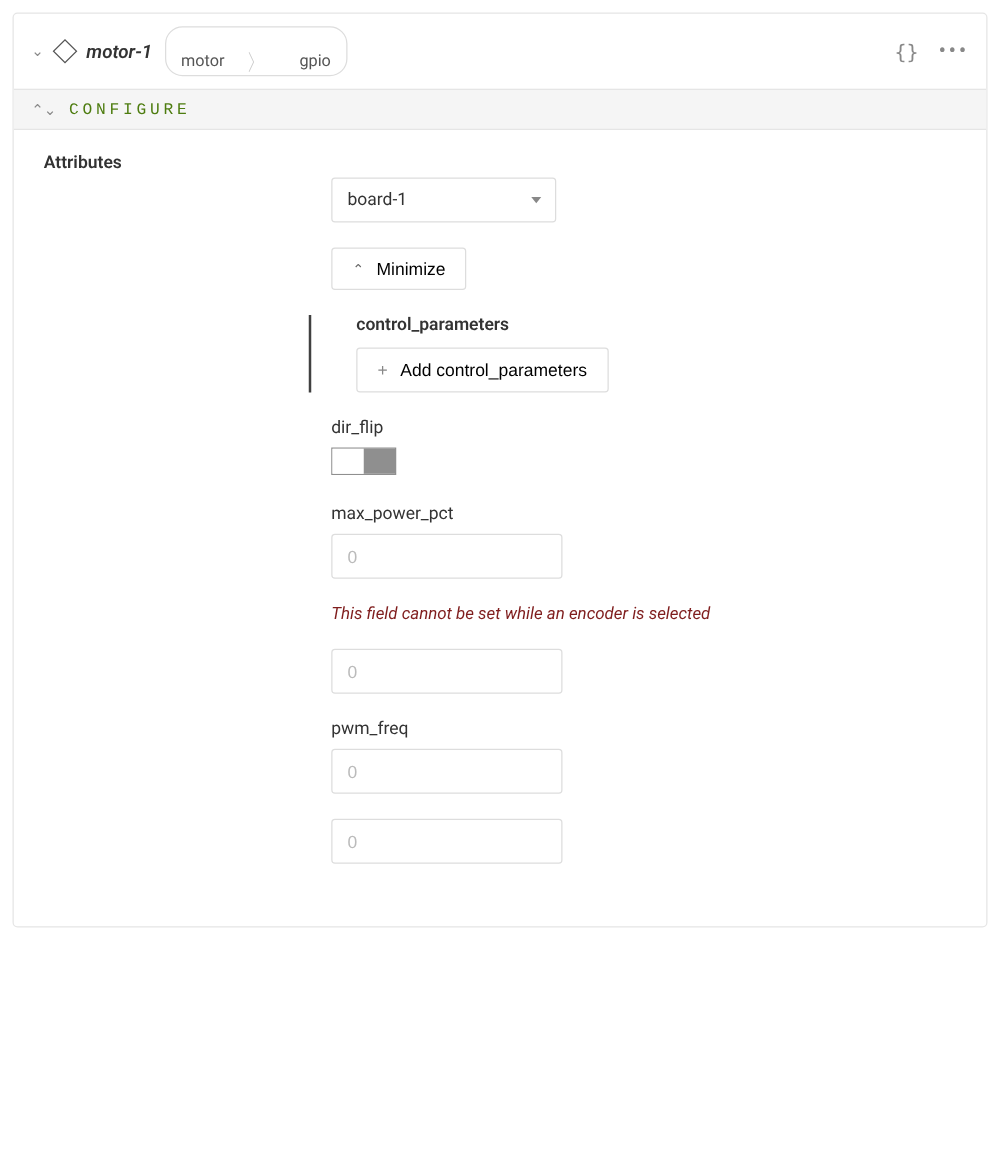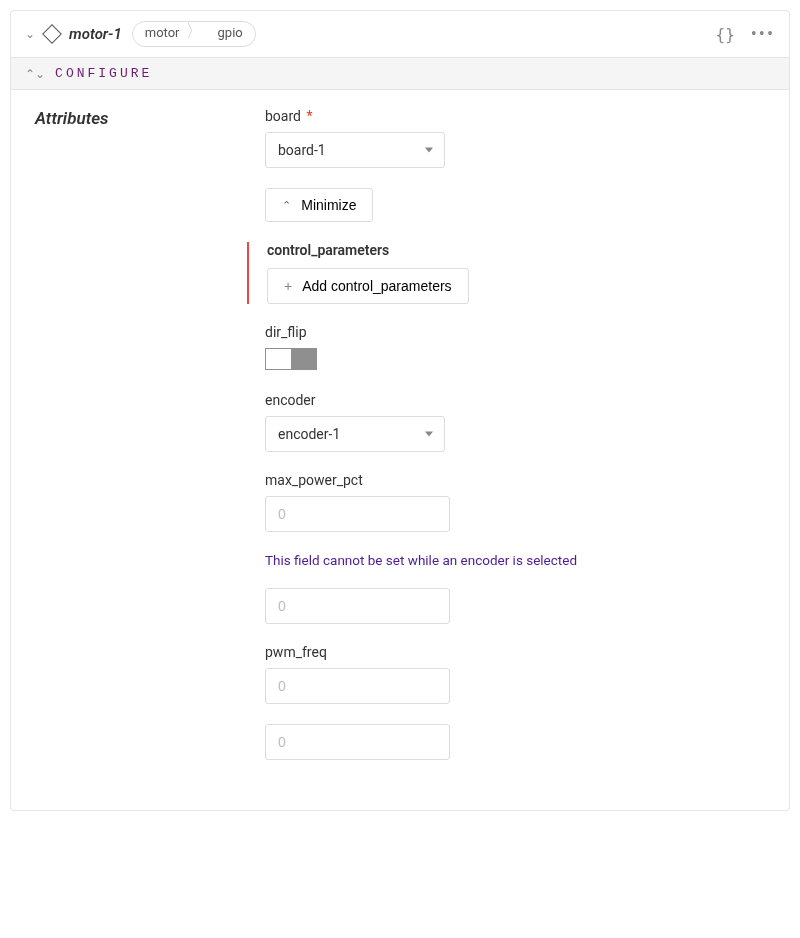--- a/index.html
+++ b/index.html
@@ -37,25 +37,26 @@
   border: 1.5px solid #555;
   transform: rotate(45deg);
 }
 .panel-header .title {
   font-weight: 600;
   font-size: 15px;
   font-style: italic;
 }
 .breadcrumb-pill {
   display: flex;
-  align-items: flex-start;
+  align-items: flex-end;
   border: 1px solid #ddd;
   border-radius: 14px;
-  height: 26px;
+  height: 40px;
   overflow: hidden;
+  gap: 11px;
 }
 .breadcrumb-pill .crumb {
   padding: 3px 12px;
   font-size: 13px;
   color: #555;
   position: relative;
 }
 .breadcrumb-pill .crumb:first-child {
   padding-right: 6px;
 }
@@ -98,58 +99,59 @@
 }
 .collapse-icon {
   color: #888;
   font-size: 12px;
   cursor: pointer;
 }
 .configure-label {
   font-family: "Courier New", monospace;
   letter-spacing: 3px;
   font-size: 13px;
-  color: #701a75;
+  color: #4d7c0f;
 }
 .content {
   display: flex;
   padding: 18px 24px 30px 24px;
 }
 .left-col {
   width: 230px;
   flex-shrink: 0;
 }
 .left-col .section-title {
   font-weight: 600;
-  font-size: 17px;
-  font-style: italic;
+  font-size: 14px;
 }
 .right-col {
   flex: 1;
 }
 .field {
   margin-bottom: 20px;
 }
 .field-label {
   font-size: 14px;
   color: #333;
   margin-bottom: 8px;
 }
 .field-label .required {
   color: #d94025;
   margin-left: 2px;
 }
 .field-note {
-  color: #4c1d95;
+  color: #7f1d1d;
   font-size: 13.5px;
   margin-top: 2px;
+  font-style: italic;
 }
 .select-wrap {
   position: relative;
   display: inline-block;
+  margin-top: 20px;
 }
 .select-wrap select,
 .select-wrap .select-box {
   appearance: none;
   -webkit-appearance: none;
   border: 1px solid #ddd;
   border-radius: 3px;
   padding: 9px 40px 9px 12px;
   font-size: 14px;
   background: #fff;
@@ -178,22 +180,22 @@
   padding: 8px 16px;
   border-radius: 3px;
   cursor: pointer;
   font-size: 14px;
 }
 .minimize-btn .chev-up {
   font-size: 11px;
   color: #666;
 }
 .subgroup {
-  border-left: 2px solid #ef4444;
-  padding-left: 18px;
+  border-left: 2px solid #404040;
+  padding-left: 36px;
   margin-left: -18px;
   margin-bottom: 20px;
 }
 .subgroup-label {
   font-weight: 600;
   font-size: 14px;
   margin-bottom: 10px;
 }
 .add-btn {
   display: inline-flex;
@@ -264,24 +266,20 @@
   </div>
 
   <div class="content">
     <div class="left-col">
       <div class="section-title">Attributes</div>
     </div>
 
     <div class="right-col">
 
       <div class="field">
-        <div class="field-label">
-          <span>board</span>
-          <span class="required">*</span>
-        </div>
         <div class="select-wrap">
           <div class="select-box">board-1</div>
         </div>
       </div>
 
       <div class="field">
         <button class="minimize-btn">
           <span class="chev-up">⌃</span>
           <span>Minimize</span>
         </button>
@@ -296,26 +294,20 @@
       </div>
 
       <div class="field">
         <div class="field-label">dir_flip</div>
         <div class="toggle">
           <div class="toggle-off"></div>
           <div class="toggle-on"></div>
         </div>
       </div>
 
-      <div class="field">
-        <div class="field-label">encoder</div>
-        <div class="select-wrap">
-          <div class="select-box">encoder-1</div>
-        </div>
-      </div>
 
       <div class="field">
         <div class="field-label">max_power_pct</div>
         <input class="text-input" type="text" placeholder="0" style="">
       </div>
 
       <div class="field">
         <div class="field-note">This field cannot be set while an encoder is selected</div>
       </div>
 

